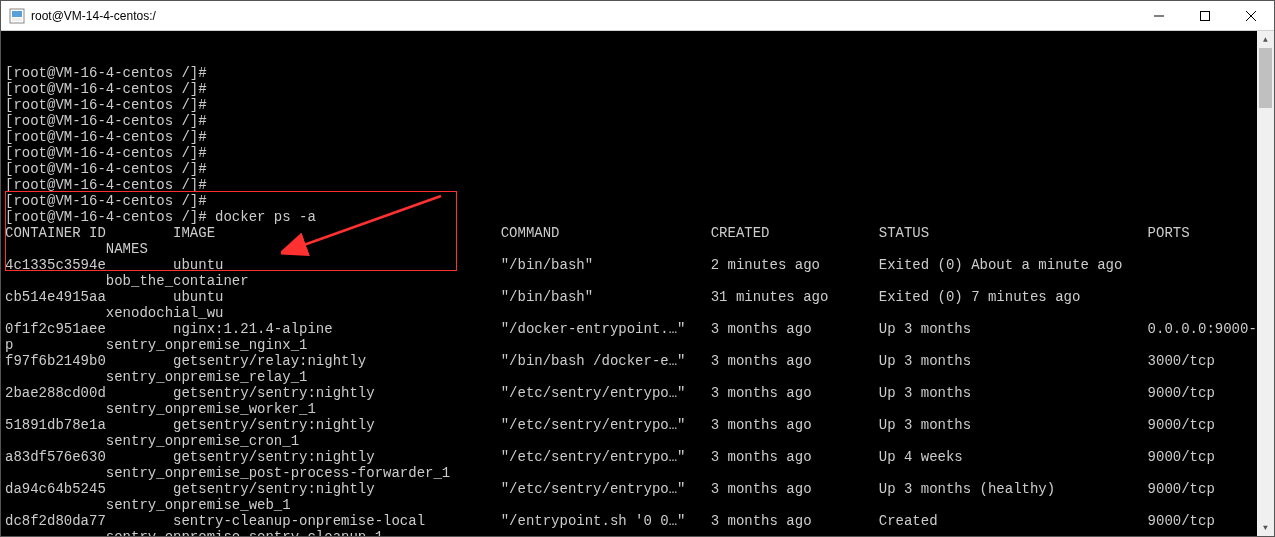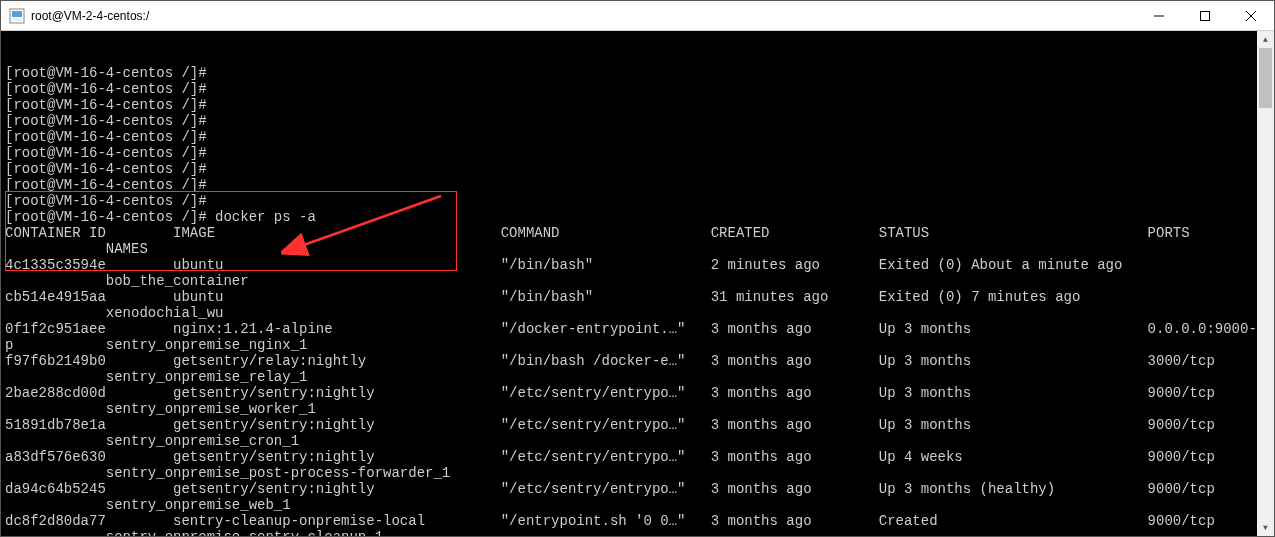--- a/index.html
+++ b/index.html
@@ -95,21 +95,21 @@
 
 <div class="window">
   <div class="titlebar">
     <span class="app-icon">
       <svg width="16" height="16" viewBox="0 0 16 16">
           <rect x="1" y="1" width="14" height="14" fill="#fff" stroke="#888"></rect>
           <rect x="3" y="3" width="10" height="6" fill="#5aa0d8"></rect>
           <rect x="3" y="10" width="10" height="3" fill="#eee"></rect>
         </svg>
     </span>
-    <span class="title">root@VM-2-4-centos:/</span>
+    <span class="title">root@VM-14-4-centos:/</span>
     <div class="win-btns">
       <div class="win-btn">
         <svg width="10" height="10">
             <line x1="0" y1="5" x2="10" y2="5" stroke="#000" stroke-width="1"></line>
           </svg>
       </div>
       <div class="win-btn">
         <svg width="10" height="10">
             <rect x="0.5" y="0.5" width="9" height="9" fill="none" stroke="#000" stroke-width="1"></rect>
           </svg>

